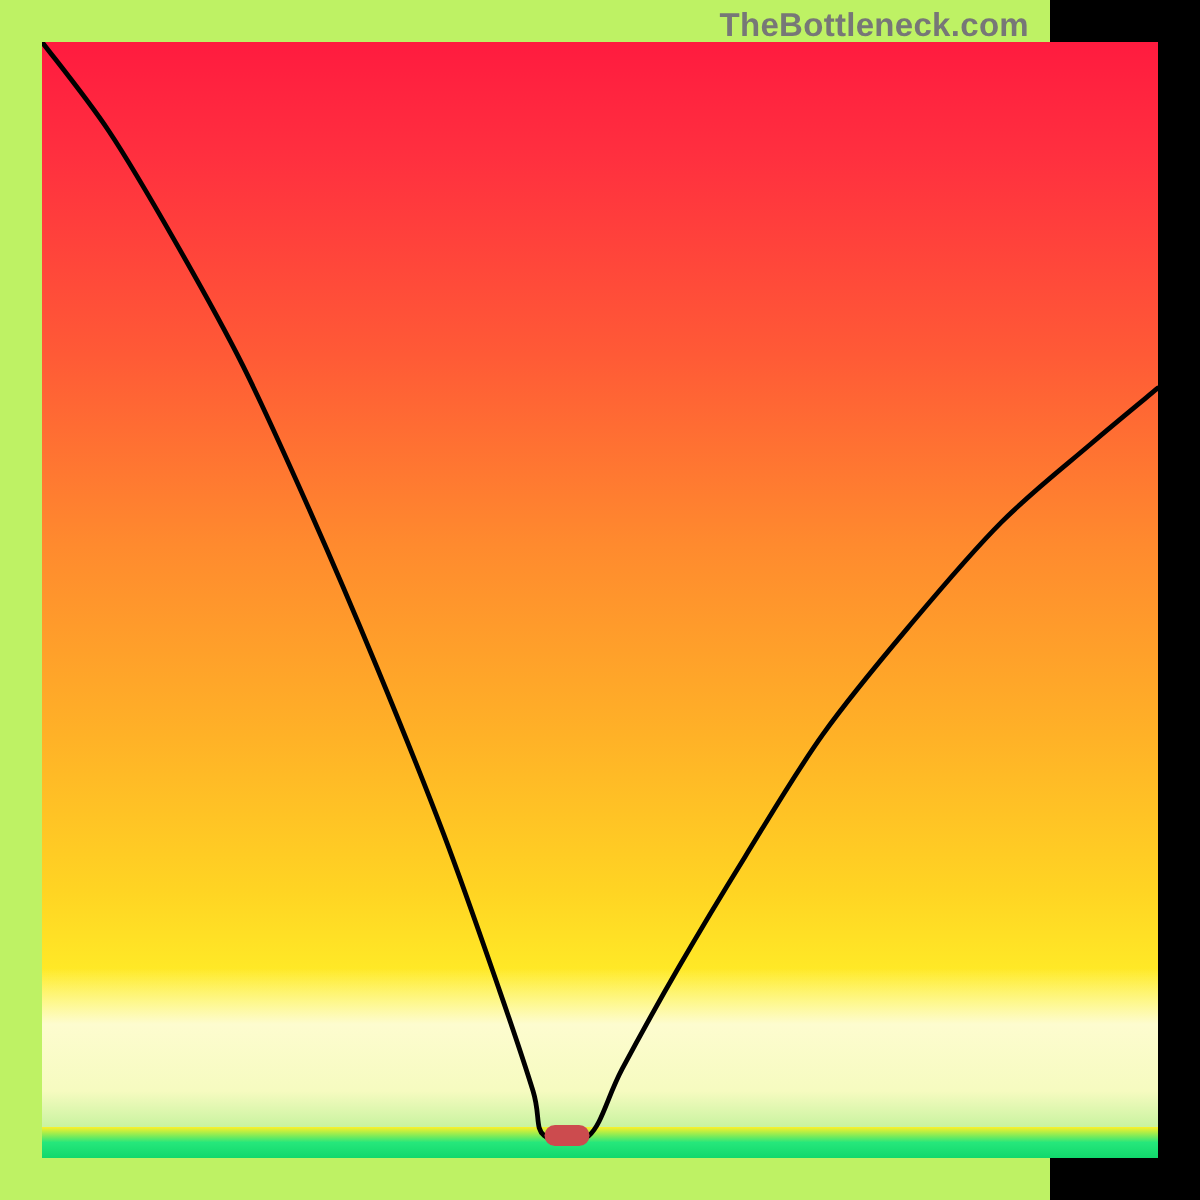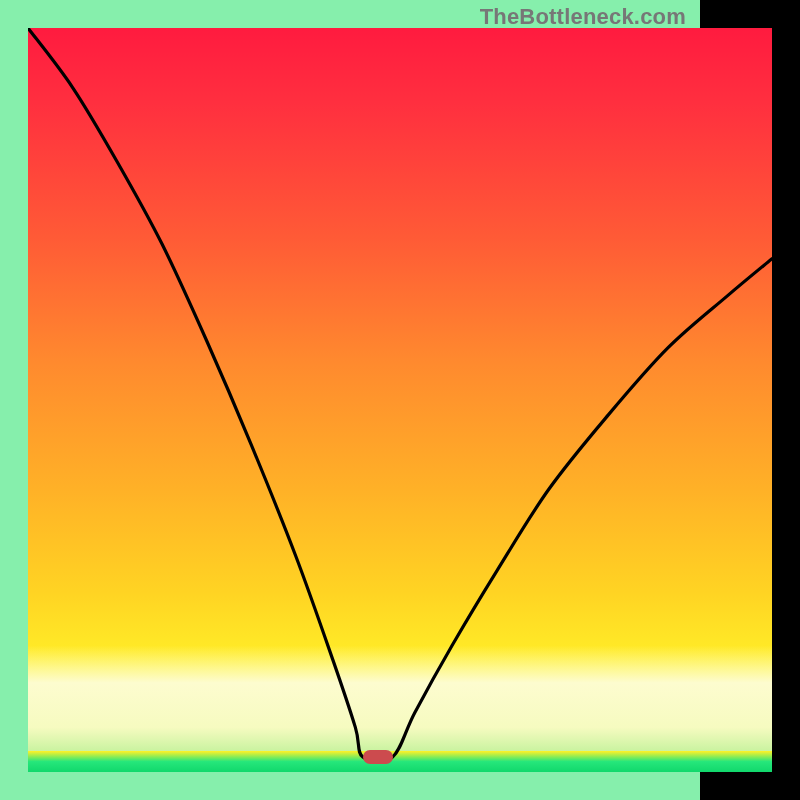--- a/index.html
+++ b/index.html
@@ -10,21 +10,21 @@
     height: 800px;
     overflow: hidden;
     font-family: Arial, Helvetica, sans-serif;
   }
   .frame {
     position: absolute;
     top: 0;
     left: 0;
     width: 700px;
     height: 800px;
-    background: #86efac;
+    background: #bef264;
     text-align: center;
   }
   .watermark {
     position: absolute;
     top: 4px;
     right: 14px;
     color: #777;
     font-size: 22px;
     font-weight: 600;
     letter-spacing: 0.2px;

